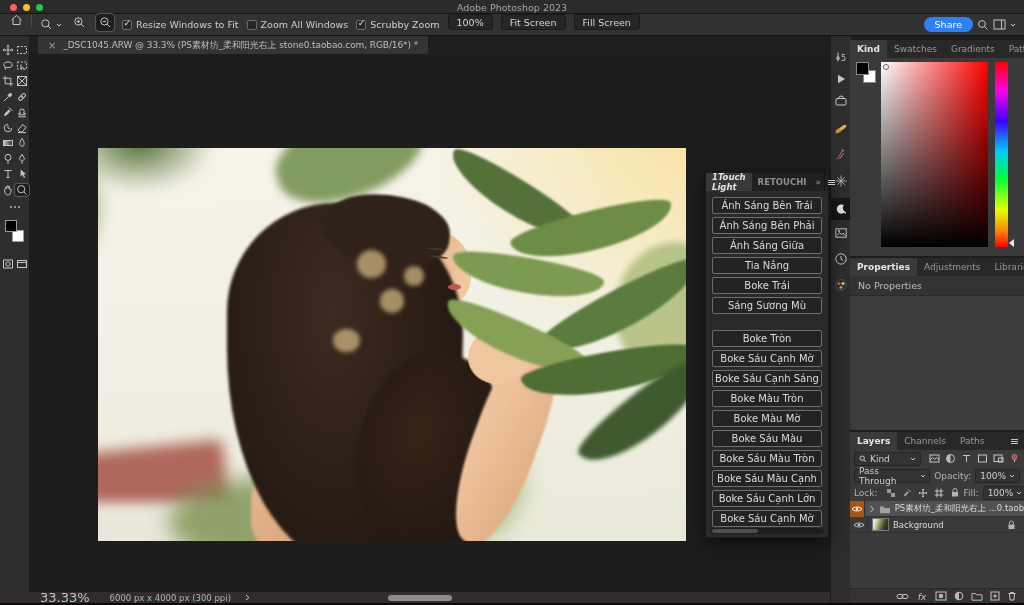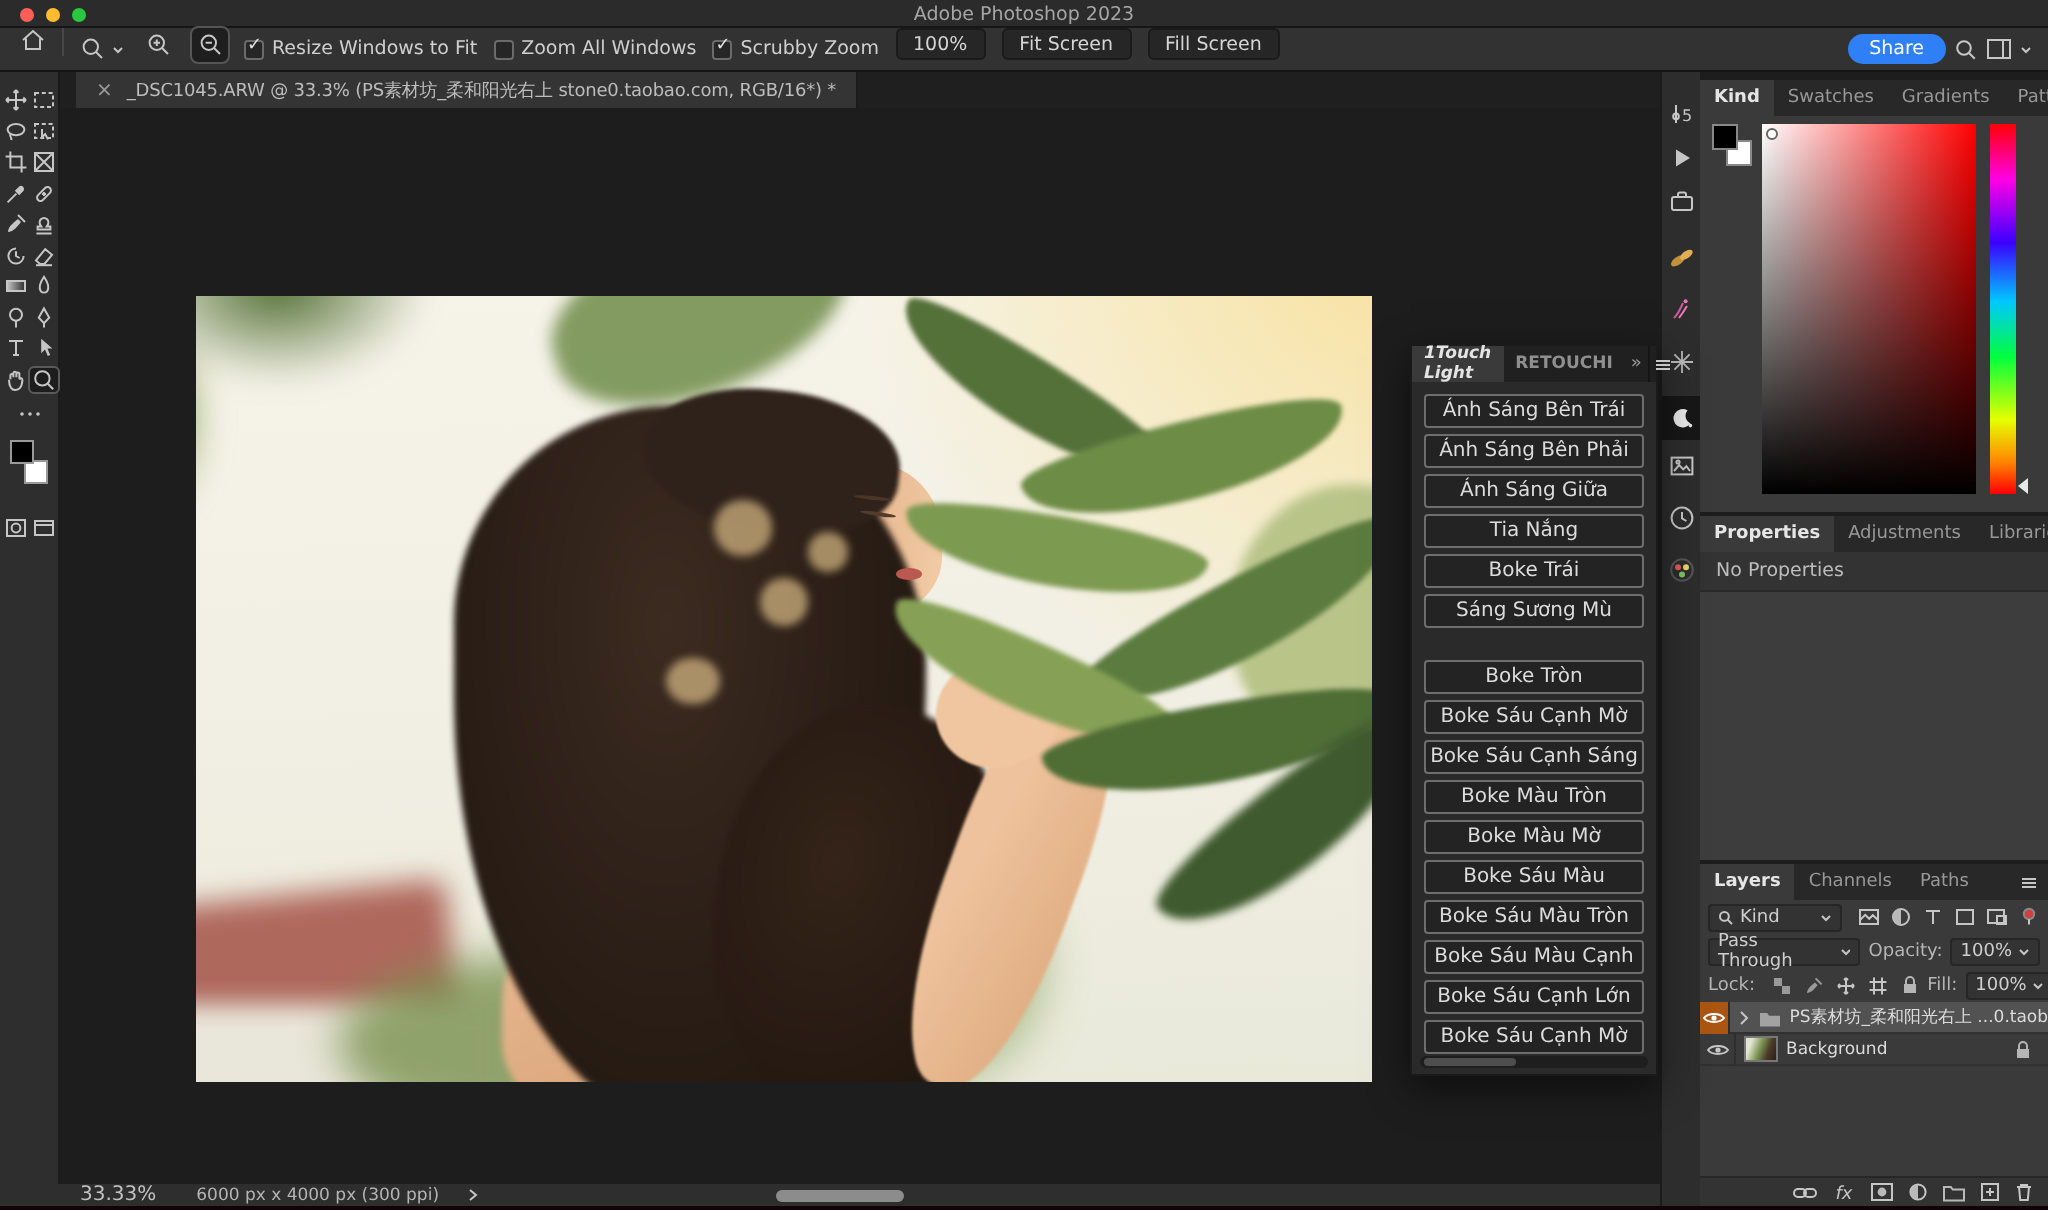--- a/index.html
+++ b/index.html
@@ -159,21 +159,21 @@
   .eyebox { width:18px; height:16px; display:flex; align-items:center; justify-content:center; border-right:1px solid #2e2e2e; }
   .eyebox.orange { background:#ab5513; }
   .layer-name { font-size:8.5px; color:#dcdcdc; white-space:nowrap; overflow:hidden; }
   .l-thumb { width:17px; height:13px; border:1px solid #777;
              background:linear-gradient(110deg,#e0e4d0 18%,#7d9653 46%,#4b3a28 72%,#2c1f17 100%); }
   .l-footer { position:absolute; left:0; right:0; bottom:0; height:15px; background:#333; border-top:1px solid #272727;
               display:flex; align-items:center; justify-content:flex-end; gap:7px; padding-right:7px; }
 
   
   .statusbar { left:0; top:592px; width:830px; height:11px; background:#2e2e2e; display:flex; align-items:center; }
-  .sb-zoom { margin-left:40px; font-size:10px; color:#c3c3c3; }
+  .sb-zoom { margin-left:40px; font-size:13px; color:#c3c3c3; }
   .sb-info { margin-left:20px; font-size:8.5px; color:#b5b5b5; }
   .sb-chev { margin-left:14px; }
   .sb-thumb { position:absolute; left:388px; top:2.5px; width:64px; height:6px; background:#8c8c8c; border-radius:3px; }
   .bottomstrip { left:0; top:603px; width:1024px; height:2px; background:#120405; }
 </style>
 </head>
 <body>
 
 <div id="app">
 

